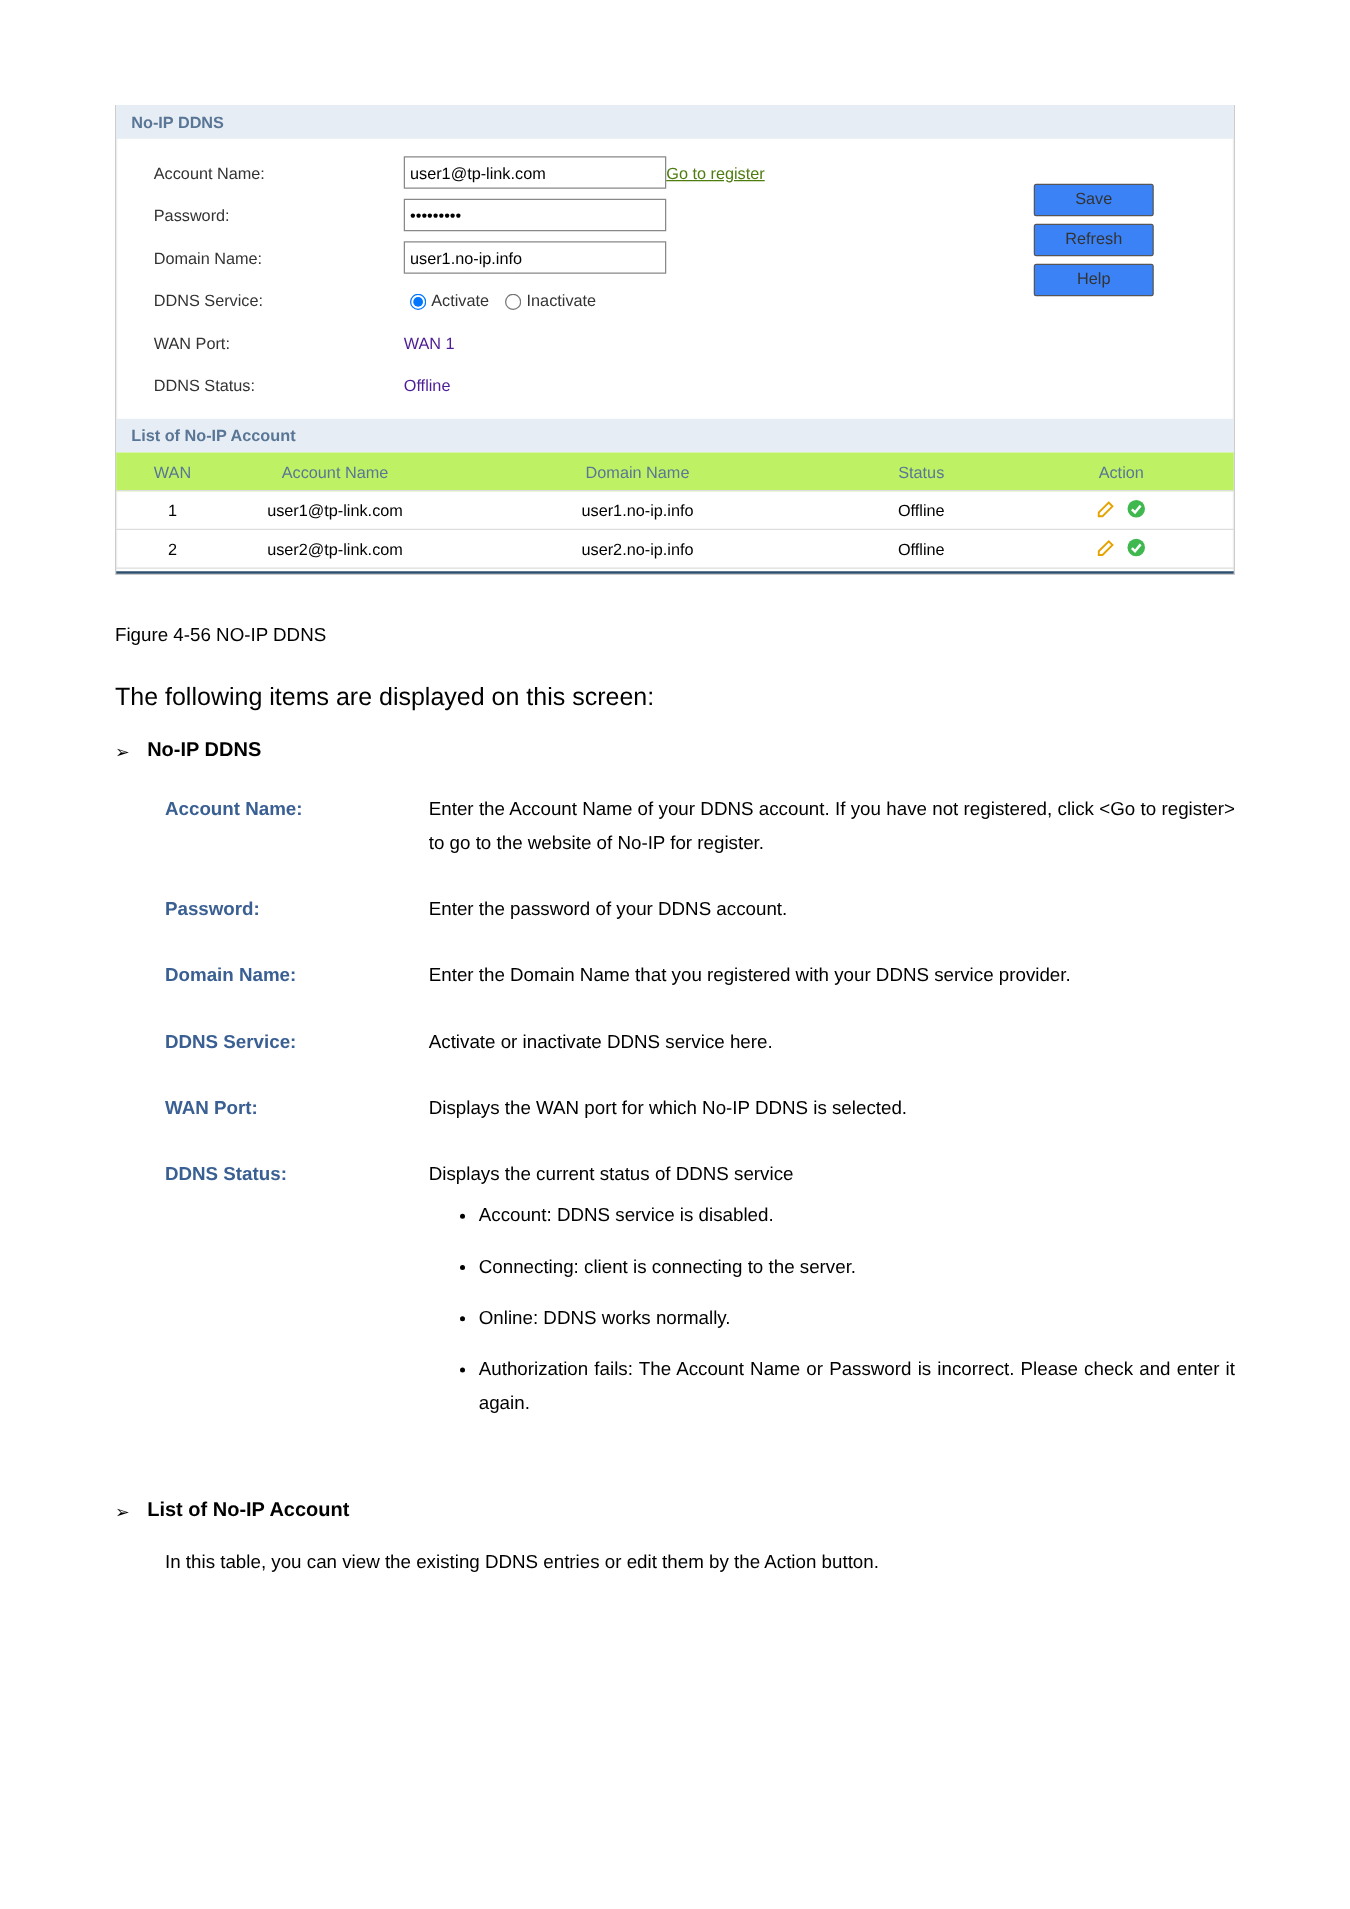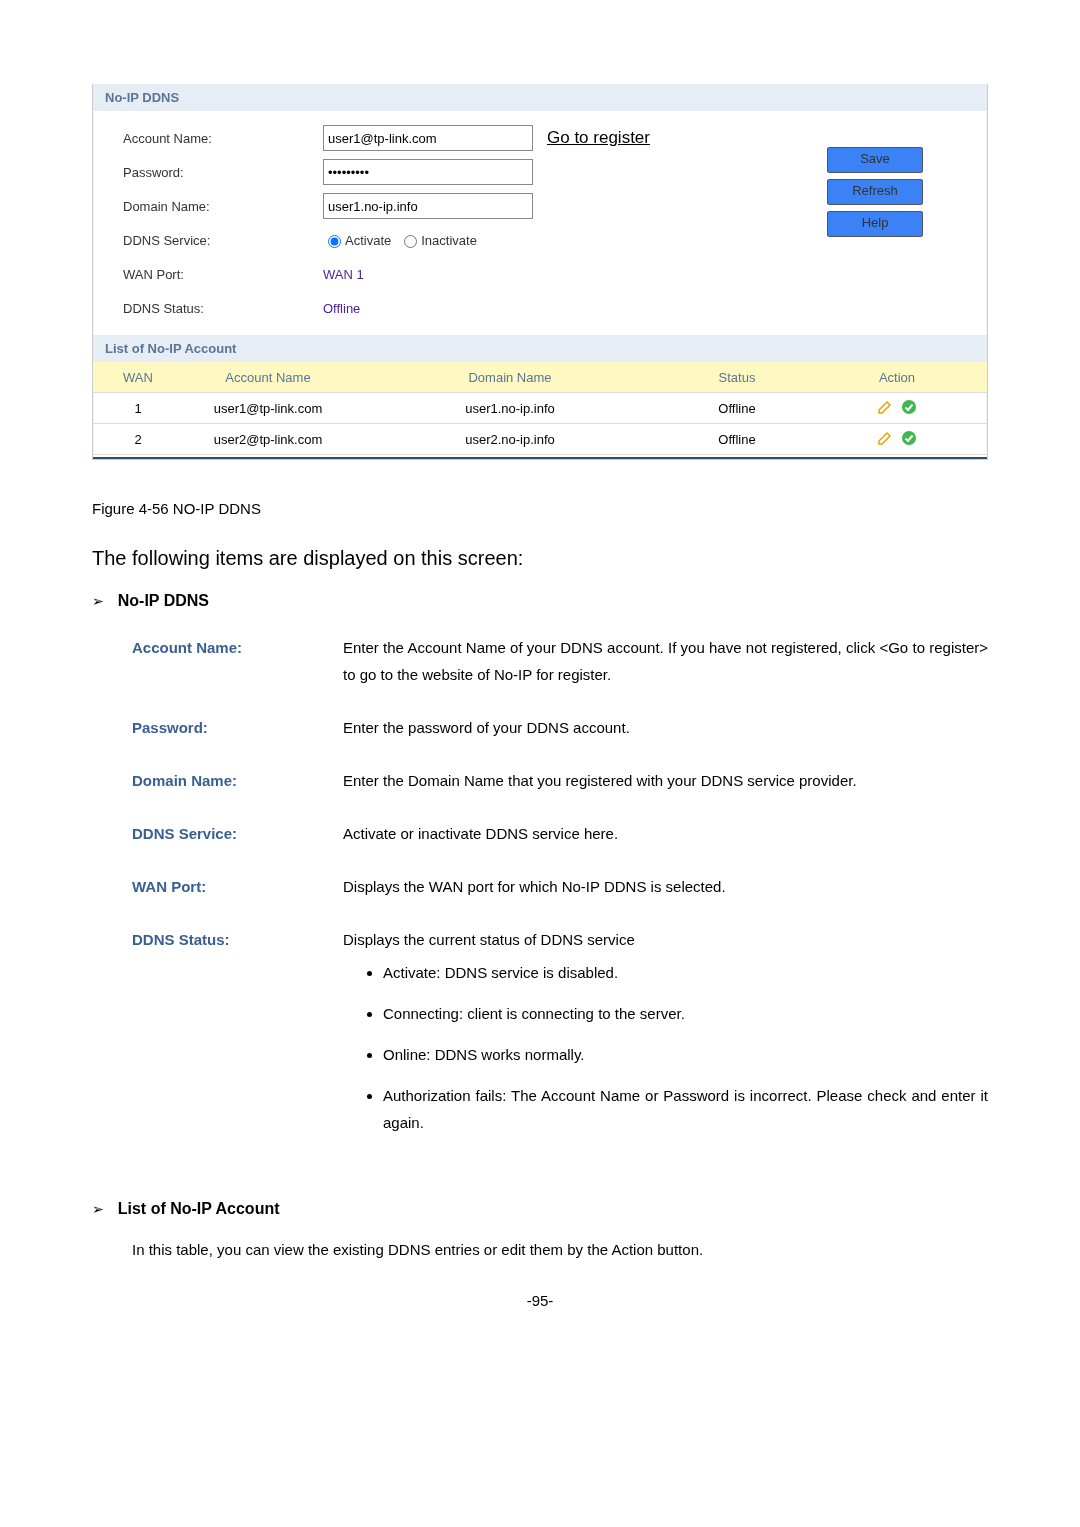--- a/index.html
+++ b/index.html
@@ -48,24 +48,24 @@
   input.text {
     font-family: Verdana, Arial, sans-serif;
     font-size: 13px;
     border: 1px solid #888;
     padding: 2px 4px;
     height: 20px;
     width: 200px;
     box-sizing: content-box;
   }
   .link-green {
-    color: #000000;
+    color: #4d7c0f;
     text-decoration: underline;
-    margin-left: 14px;
-    font-size: 17px;
+    margin-left: 0;
+    font-size: 13px;
   }
   .radio-wrap {
     display: inline-flex;
     align-items: center;
     margin-right: 8px;
   }
   .radio-wrap input { margin-right: 4px; }
   .static-val { color: #4c1d95; }
   .btn {
     display: block;
@@ -87,21 +87,21 @@
   }
   .table-head-row, .table-row {
     display: flex;
     align-items: center;
     min-height: 30px;
     border-bottom: 1px solid #ddd;
     padding: 0 10px;
   }
   .table-head-row {
     color: #5a7696;
-    background: #fef9c3;
+    background: #bef264;
   }
   .col-wan { flex: 0 0 70px; text-align: center; }
   .col-acct { flex: 0 0 190px; text-align: center; }
   .col-domain { flex: 1 1 auto; text-align: center; }
   .col-status { flex: 0 0 160px; text-align: center; }
   .col-action { flex: 0 0 160px; text-align: center; }
   .action-icons {
     display: inline-flex;
     gap: 6px;
     justify-content: center;
@@ -318,30 +318,29 @@
     </div>
     <div class="field-row">
       <div class="field-label">WAN Port:</div>
       <div class="field-desc">Displays the WAN port for which No-IP DDNS is selected.</div>
     </div>
     <div class="field-row" style="margin-bottom:8px;">
       <div class="field-label">DDNS Status:</div>
       <div class="field-desc">
         <div>Displays the current status of DDNS service</div>
         <ul>
-          <li>Activate: DDNS service is disabled.</li>
+          <li>Account: DDNS service is disabled.</li>
           <li>Connecting: client is connecting to the server.</li>
           <li>Online: DDNS works normally.</li>
           <li>Authorization fails: The Account Name or Password is incorrect. Please check and enter it again.</li>
         </ul>
       </div>
     </div>
   </div>
 
   <div class="sub-heading-line" style="margin-top:50px;">
     <span class="arrow">➢</span>
     <span class="bold">List of No-IP Account</span>
   </div>
 
   <div class="list-para">In this table, you can view the existing DDNS entries or edit them by the Action button.</div>
 
-  <div class="page-num">-95-</div>
 </div>
 
 </body></html>

